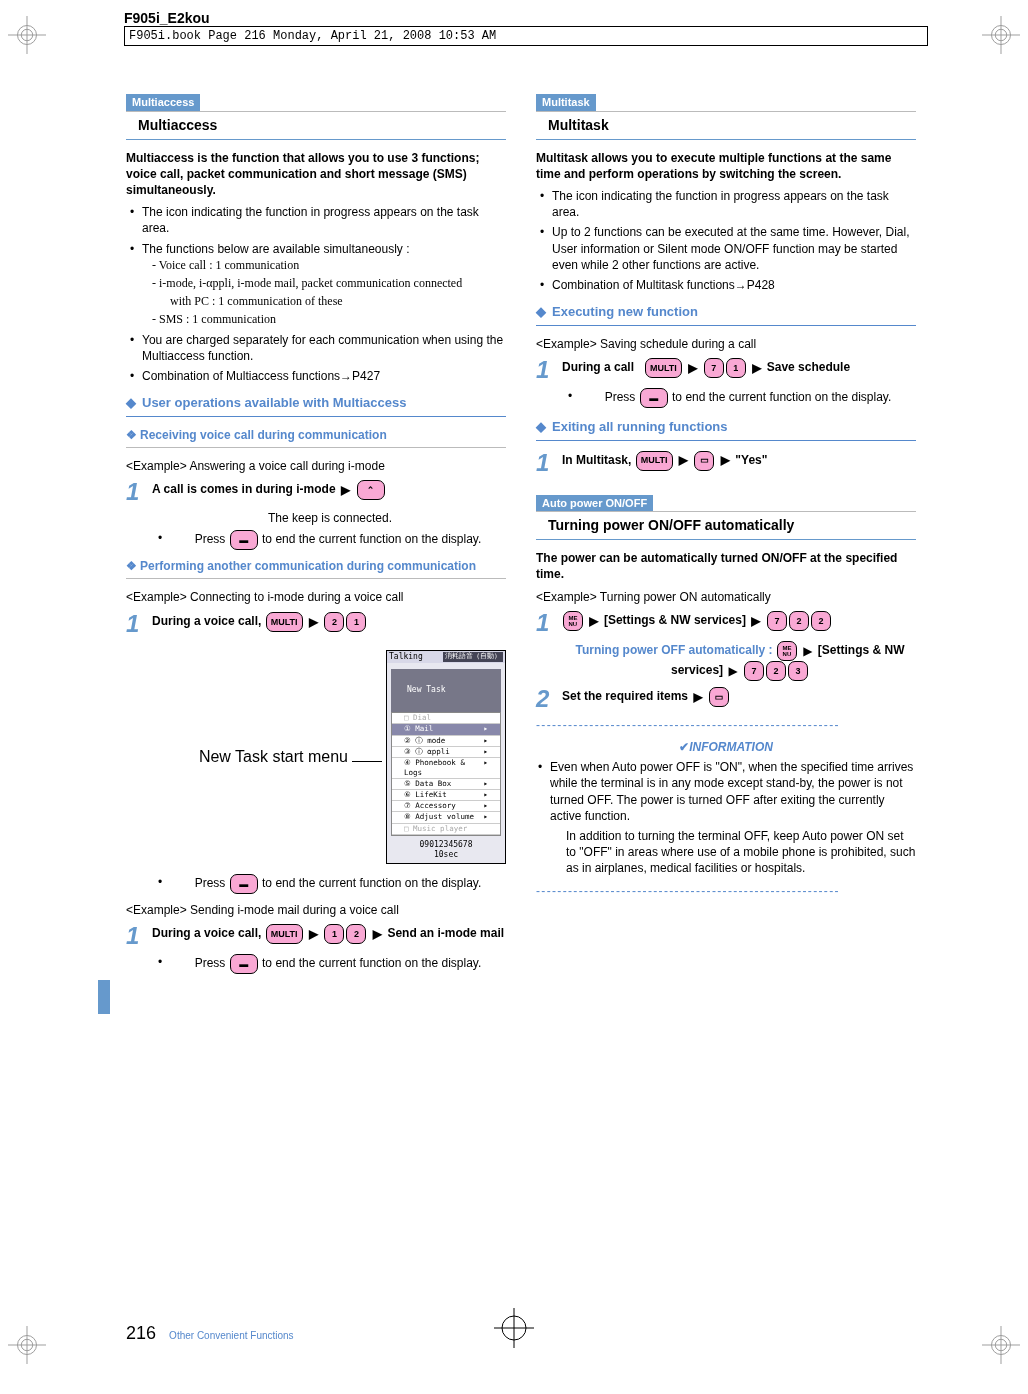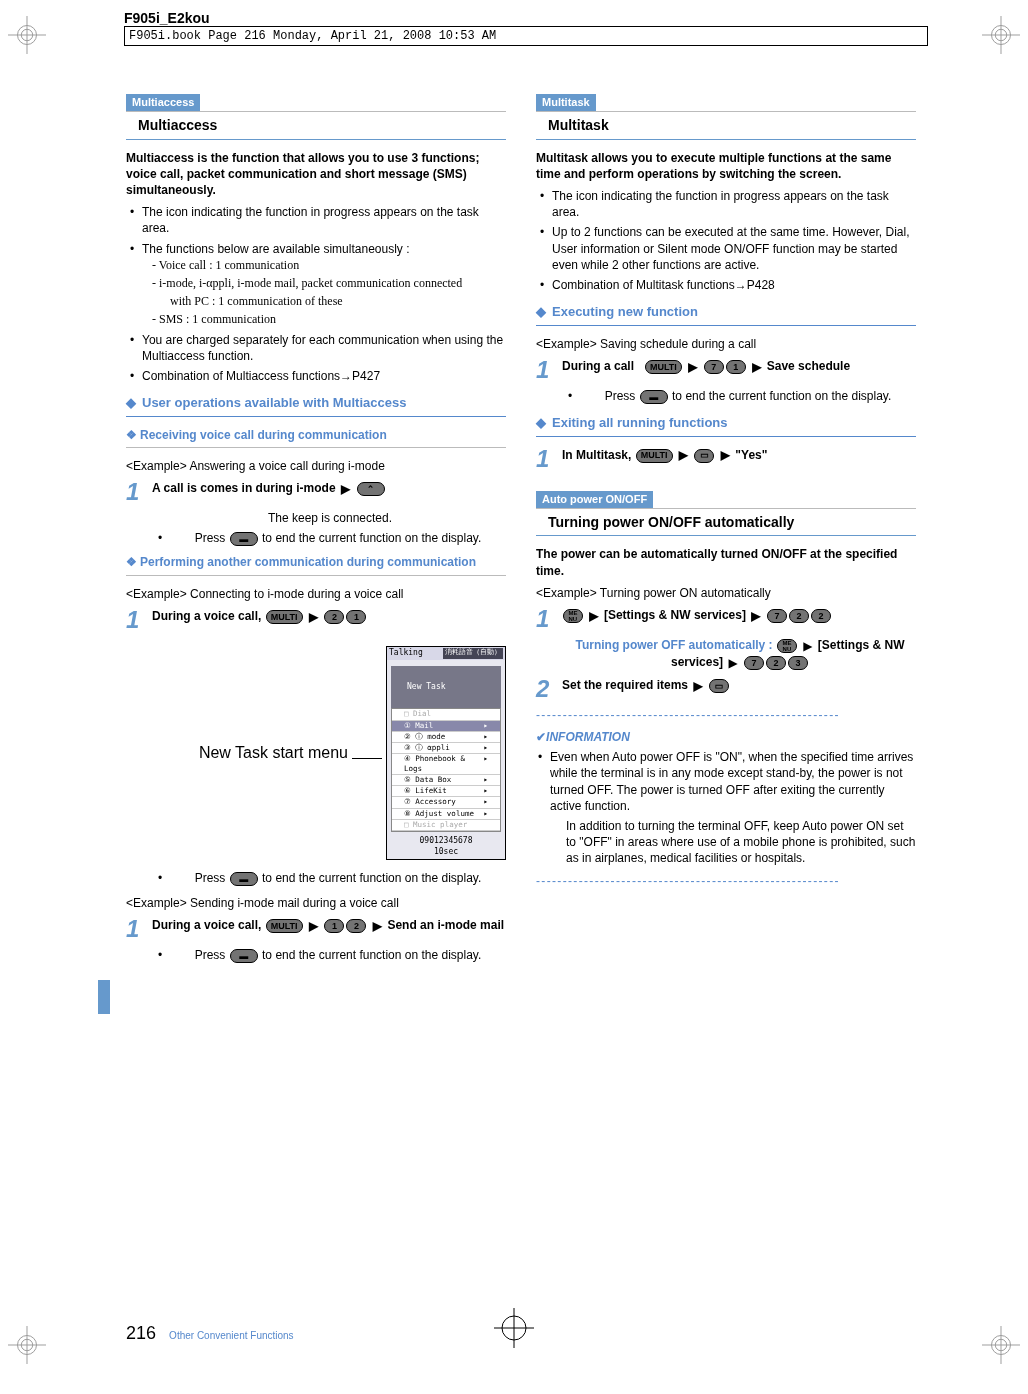--- a/index.html
+++ b/index.html
@@ -40,40 +40,40 @@
   .subhead::before { content: "❖"; position: absolute; left: 0; top: 0; color: #5588cc; }
   .subrule { border-top: 1px solid #bbb; margin-bottom: 10px; }
 
   .example { font-weight: normal; margin: 6px 0; }
 
   .step { display: flex; gap: 6px; margin: 6px 0; }
   .step-num { color: #6699cc; font-size: 24px; font-weight: bold; line-height: 1; font-style: italic; width: 20px; }
   .step-body { flex: 1; font-weight: bold; }
   .step-cont { padding-left: 28px; margin: 4px 0; font-weight: normal; text-align: center; }
 
-  .keycap { display: inline-flex; align-items: center; justify-content: center; min-width: 28px; height: 14px; border: 1px solid #000; border-radius: 7px; font-size: 9px; font-weight: bold; padding: 0 4px; vertical-align: middle; background: #737373; margin: 0 1px; }
+  .keycap { display: inline-flex; align-items: center; justify-content: center; min-width: 28px; height: 20px; border: 1px solid #000; border-radius: 7px; font-size: 9px; font-weight: bold; padding: 0 4px; vertical-align: middle; background: #f9a8d4; margin: 0 1px; }
   .keycap.small { min-width: 20px; }
   .tri { display: inline-block; margin: 0 2px; vertical-align: middle; }
 
   .screenshot-block { margin: 14px 0 10px 0; }
   .screenshot-label { font-size: 16px; }
   .screenshot-row { display: flex; align-items: center; gap: 4px; justify-content: flex-end; }
   .phone-screen { width: 120px; border: 1px solid #000; background: #e8e8f0; font-size: 8px; position: relative; }
   .phone-title-row { display: flex; justify-content: space-between; padding: 1px 2px; background: #d8d8e8; font-family: monospace; }
   .badge { background: #445; color: #fff; padding: 0 2px; font-size: 7px; }
   .phone-menu-title { background: #778; color: #fff; text-align: left; font-family: monospace; padding: 16px; margin: 6px 4px 0 4px; }
   .phone-menu { margin: 0 4px 2px 4px; background: #fff; border: 1px solid #888; font-family: monospace; }
   .menu-item { padding: 0 12px; border-bottom: 1px solid #ccc; font-size: 7.5px; display: flex; justify-content: space-between; }
   .menu-item.hl { background: #88a; color: #fff; }
   .menu-item.dim { color: #aaa; }
   .phone-bottom { text-align: center; font-family: monospace; font-size: 8px; padding: 2px 0; }
   .line-connector { border-top: 1px solid #000; width: 30px; margin-top: 10px; }
 
   .dashes { color: #5588cc; letter-spacing: -1px; overflow: hidden; white-space: nowrap; margin: 6px 0; }
-  .info-head { color: #5588cc; font-weight: bold; font-style: italic; margin-bottom: 4px; }
+  .info-head { color: #5588cc; font-weight: bold; font-style: italic; margin-bottom: 4px; text-align: center; }
   .info-head .check { font-style: normal; }
   .info-body { padding-left: 14px; position: relative; margin-bottom: 6px; }
   .info-body::before { content: "•"; position: absolute; left: 2px; }
   .info-inner { padding-left: 16px; margin-top: 4px; }
   .blue-bold { color: #5588cc; font-weight: bold; }
 
   .left-tab { position: absolute; left: 98px; top: 980px; width: 12px; height: 34px; background: #6699cc; }
 
   .footer { position: absolute; bottom: 50px; left: 126px; font-size: 11px; }
   .pagenum { font-size: 18px; margin-right: 10px; }

